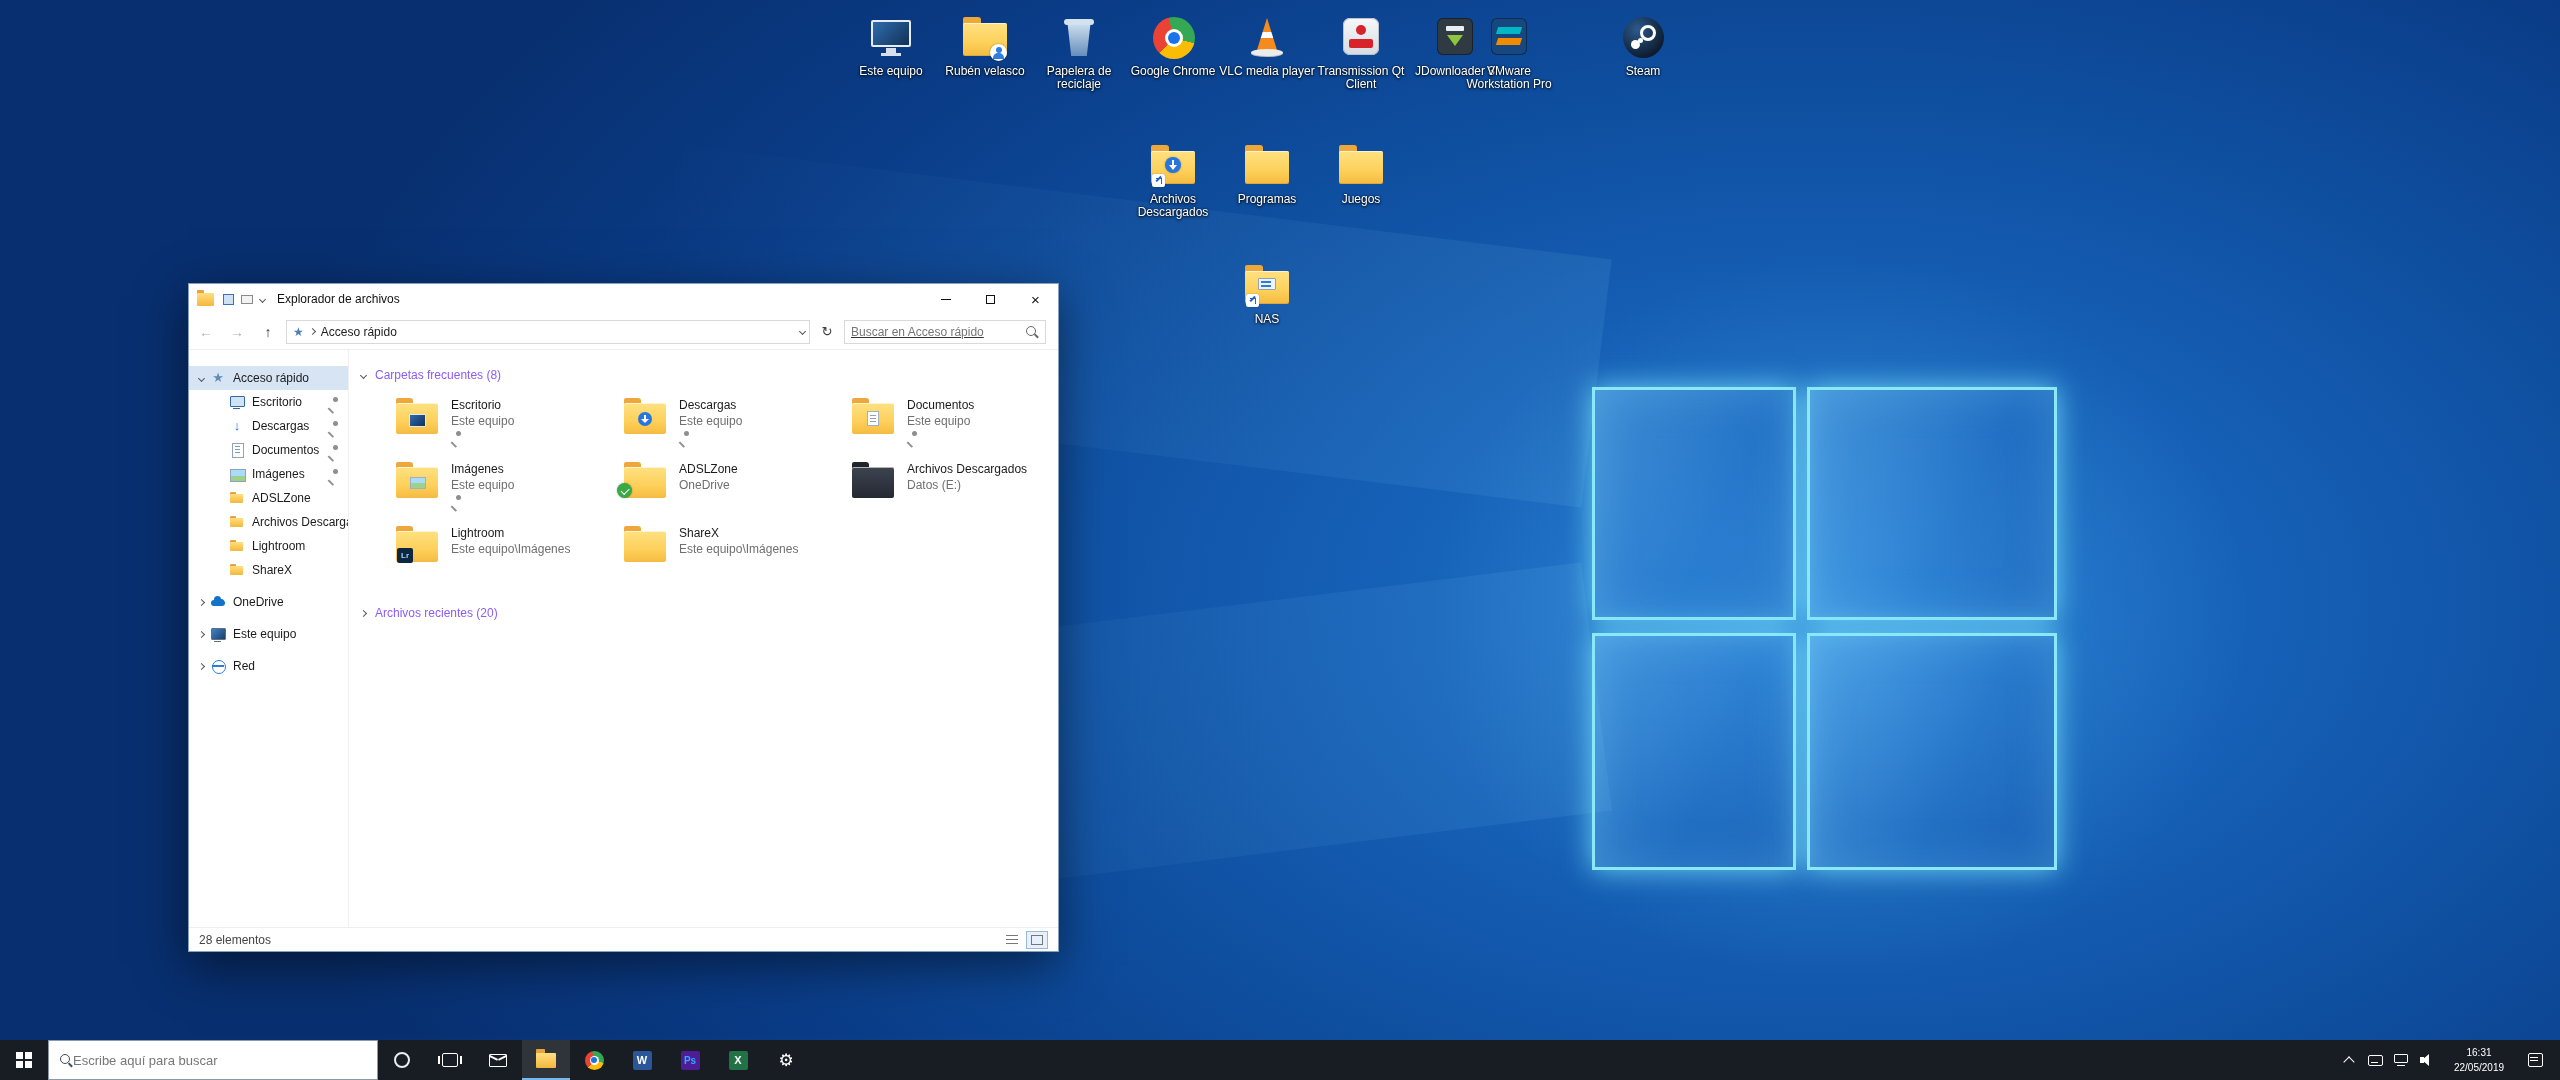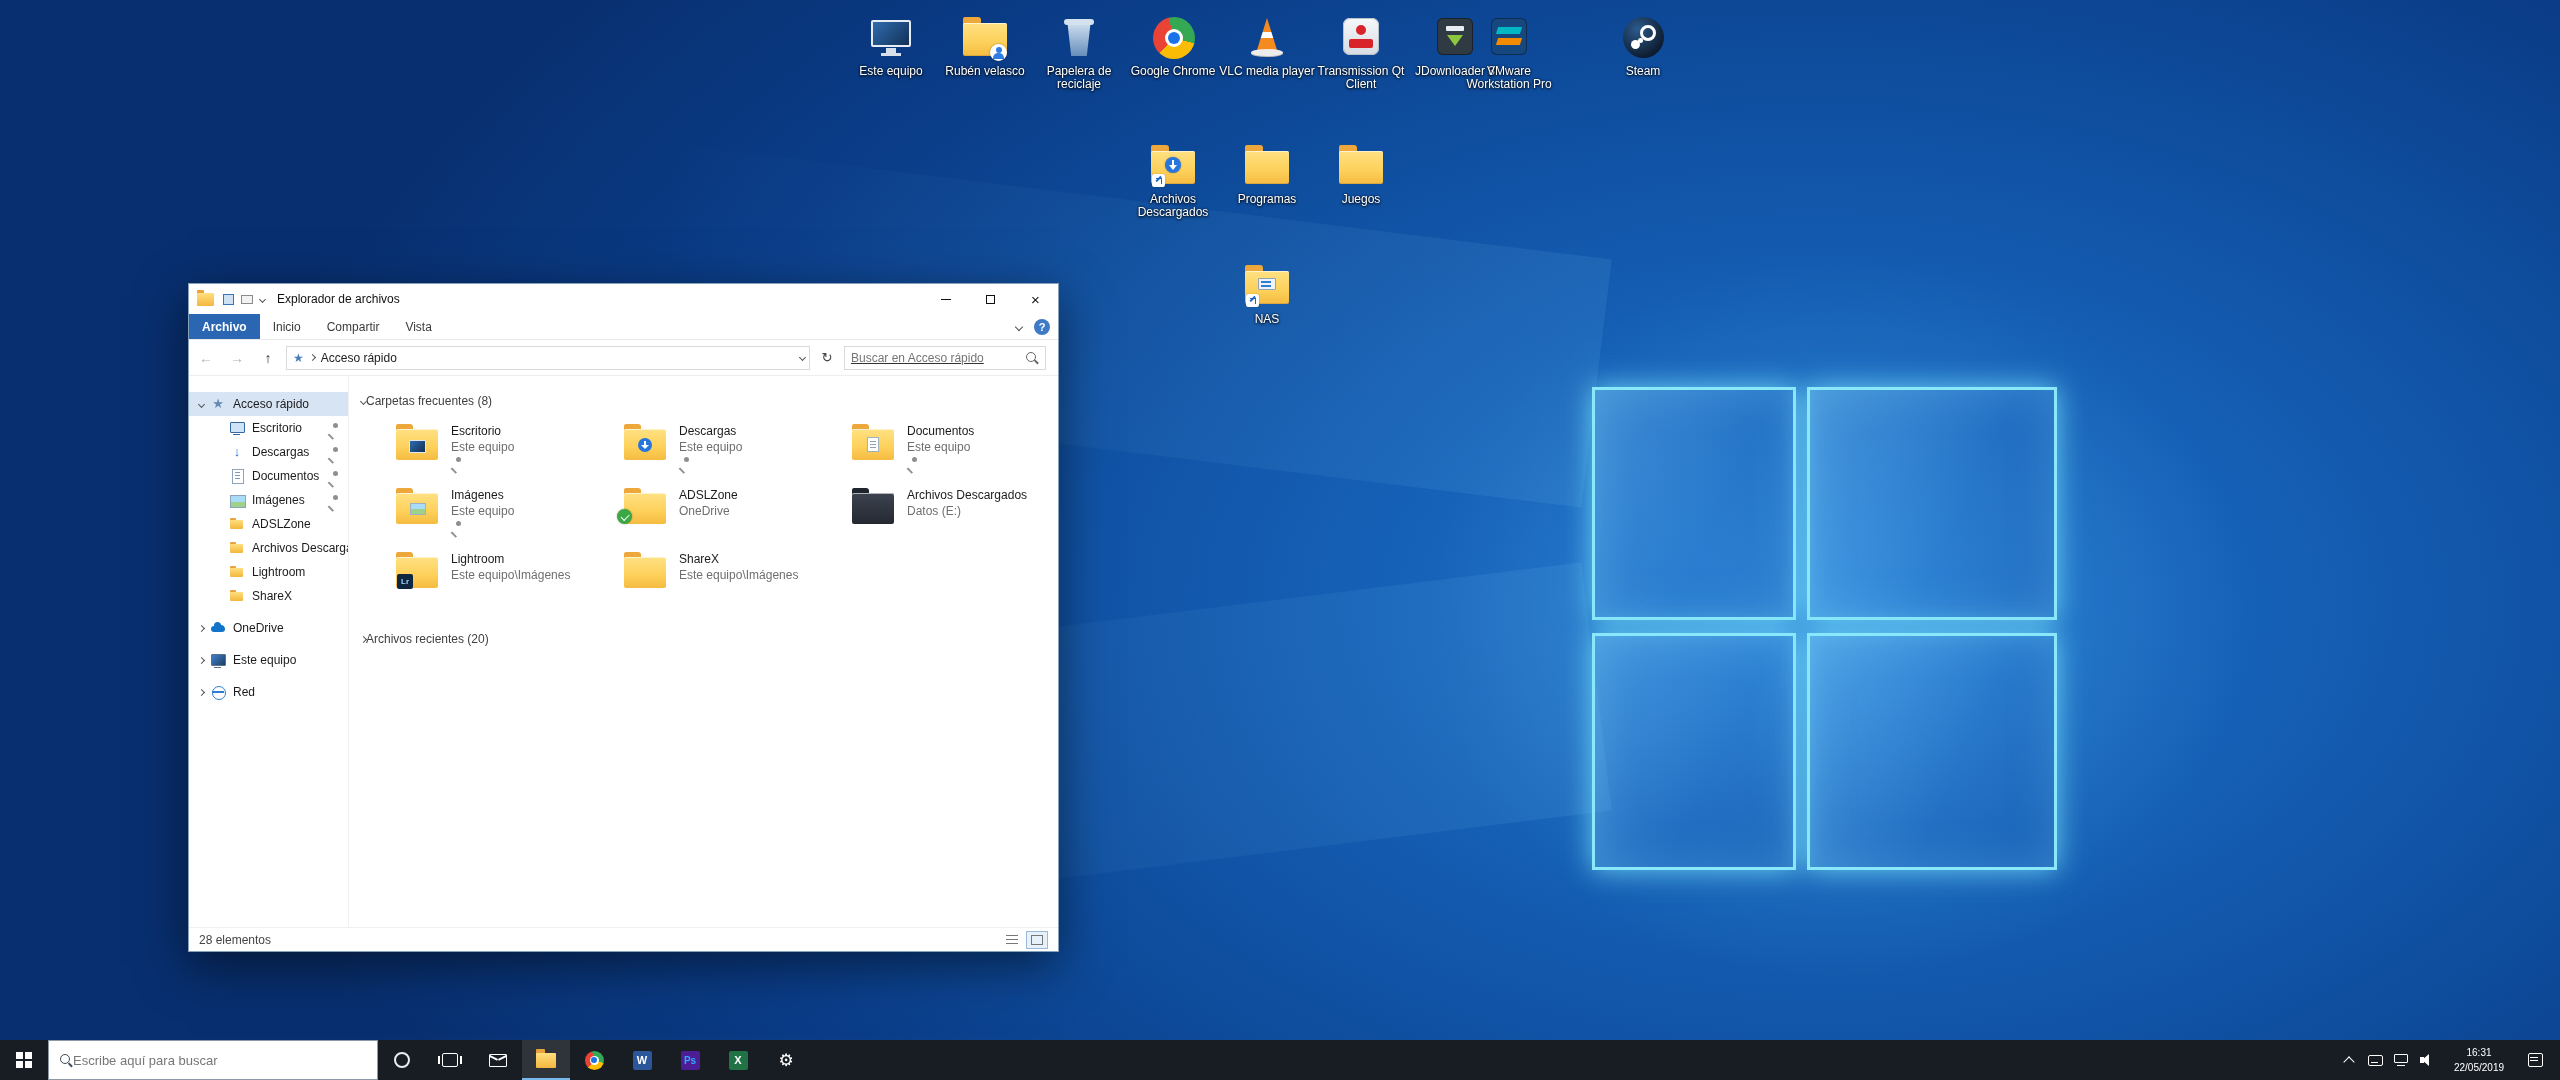--- a/index.html
+++ b/index.html
@@ -161,21 +161,21 @@
   .si-pc::before { content:""; position:absolute; left:1px; top:2px; width:13px; height:10px; border:1.5px solid #5c6f84; background:linear-gradient(135deg,#3f82c9,#1c3f66); border-radius:1px; }
   .si-pc::after { content:""; position:absolute; left:4px; bottom:0; width:7px; height:1.5px; background:#5c6f84; }
   .si-net::before { content:""; position:absolute; left:2px; top:2px; width:12px; height:12px; border:1.5px solid #2d7dd2; border-radius:50%; }
   .si-net::after { content:""; position:absolute; left:2px; top:7.2px; width:12px; height:1.5px; background:#2d7dd2; }
 
   .pinicon { position:relative; width:11px; height:11px; display:inline-block; }
   .pinicon::before { content:""; position:absolute; right:1px; top:0; width:5px; height:5px; border-radius:50%; background:#8f8f8f; }
   .pinicon::after { content:""; position:absolute; left:0; bottom:0; width:7px; height:1.5px; background:#8f8f8f; transform:rotate(45deg); transform-origin:left bottom; }
 
   .main { flex:1; padding:14px 0 0 8px; position:relative; overflow:hidden; }
-  .sec-header { display:flex; align-items:center; height:22px; padding-left:4px; cursor:pointer; color:#404040; }
+  .sec-header { display:flex; align-items:center; gap:9px; height:22px; padding-left:4px; cursor:pointer; color:#8b5cf6; }
   .tiles { margin:10px 0 0 38px; display:grid; grid-template-columns:repeat(3,228px); grid-auto-rows:64px; }
   .tile { display:flex; gap:10px; width:216px; cursor:pointer; }
   .tile-icon { position:relative; width:46px; height:40px; flex:none; }
   .fold38 { position:absolute; left:1px; top:7px; width:42px; height:31px; }
   .fold38::before { content:""; position:absolute; left:0; top:-5px; width:17px; height:8px; background:#eda73b; border-radius:2px 3px 0 0; }
   .fold38::after { content:""; position:absolute; inset:0; border-radius:2px;
     background:linear-gradient(180deg,#ffe182 0%,#fdd05a 60%,#f5bb41 100%); box-shadow:inset 0 1px 0 rgba(255,255,255,.6); }
   .fold38.darkf::before { background:#20242c; }
   .fold38.darkf::after { background:linear-gradient(180deg,#3d4450,#242831); }
   .tile-text { padding-top:2px; min-width:0; }
@@ -363,30 +363,20 @@
           </span>
         <span class="wc">
             <span class="wc-max-glyph"></span>
           </span>
         <span class="wc">
             <span class="wc-close-glyph">×</span>
           </span>
       </span>
     </div>
 
-    <div class="tabsrow">
-      <div class="tab file">Archivo</div>
-      <div class="tab">Inicio</div>
-      <div class="tab">Compartir</div>
-      <div class="tab">Vista</div>
-      <div class="ribbon-right">
-        <span class="chev down"></span>
-        <span class="helpbtn">?</span>
-      </div>
-    </div>
 
     <div class="addrrow">
       <span class="navbtn disabled">←</span>
       <span class="navbtn disabled">→</span>
       <span class="navbtn enabled">↑</span>
       <span class="addr-field">
         <span class="addr-star">★</span>
         <span class="chev right small"></span>
         <span class="addr-text">Acceso rápido</span>
         <span class="chev down small"></span>

